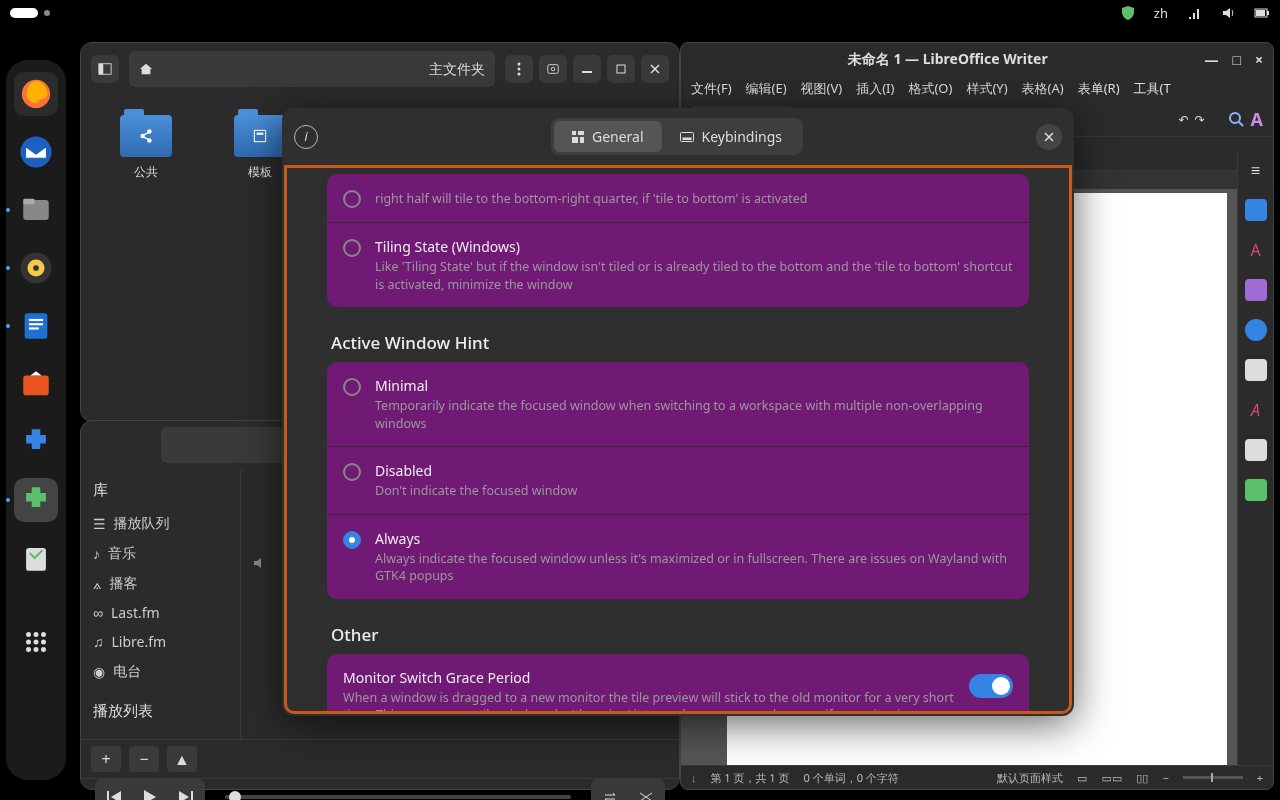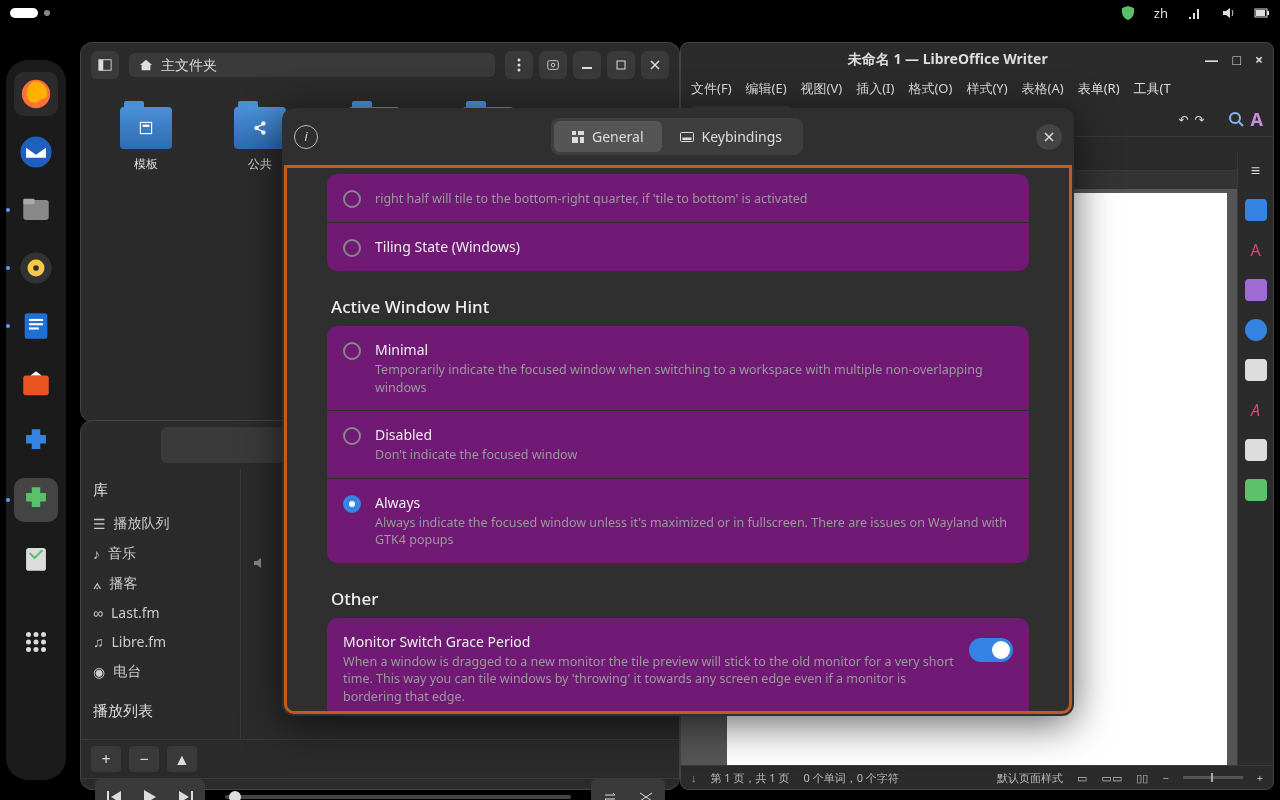--- a/index.html
+++ b/index.html
@@ -17,21 +17,21 @@
 .dock { position: absolute; left: 6px; top: 60px; width: 60px; bottom: 20px; background: rgba(30,30,30,.9); border-radius: 22px; display: flex; flex-direction: column; align-items: center; padding: 12px 0; gap: 14px; }
 .dock .app { width: 44px; height: 44px; border-radius: 10px; display: flex; align-items: center; justify-content: center; position: relative; }
 .dock .app.fx { background: #2b2b2b; }
 .dock .app .ind { position: absolute; left: -8px; top: 50%; width: 4px; height: 4px; background: #5ea0ff; border-radius: 50%; transform: translateY(-50%); }
 .dock .sep { height: 12px; }
 
 
 .files { position: absolute; left: 80px; top: 42px; width: 600px; height: 380px; background: #2b2b2b; border-radius: 12px; border: 1px solid #444; }
 .files .titlebar { display: flex; align-items: center; padding: 8px 10px; gap: 10px; }
 .files .titlebar .wbtn { width: 28px; height: 28px; border-radius: 6px; background: #3a3a3a; display: flex; align-items: center; justify-content: center; }
-.files .titlebar .loc { flex: 1; background: #3a3a3a; border-radius: 6px; height: 24px; display: flex; align-items: center; padding: 0 10px; gap: 8px; font-size: 14px; }
+.files .titlebar .loc { flex: 1; background: #3a3a3a; border-radius: 6px; height: 36px; display: flex; align-items: center; padding: 0 10px; gap: 8px; font-size: 14px; justify-content: space-between; }
 .files .titlebar .right { display: flex; gap: 6px; }
 .files .body { display: flex; padding: 20px 30px; gap: 44px; flex-wrap: wrap; }
 .files .folder { display: flex; flex-direction: column; align-items: center; gap: 6px; width: 70px; }
 .files .folder .ficon { width: 52px; height: 42px; background: linear-gradient(#4a90d9,#2e6bb0); border-radius: 4px; position: relative; display: flex; align-items: center; justify-content: center; }
 .files .folder .ficon::before { content: ""; position: absolute; top: -6px; left: 4px; width: 20px; height: 8px; background: #4a90d9; border-radius: 2px 2px 0 0; }
 .files .folder .label { font-size: 12px; color: #ddd; }
 
 
 .music { position: absolute; left: 80px; top: 420px; width: 600px; bottom: 10px; background: #2b2b2b; border-radius: 12px; border: 1px solid #444; display: flex; flex-direction: column; }
 .music .tabs { display: flex; padding: 6px 80px; }
@@ -248,36 +248,36 @@
           <svg width="10" height="10" viewBox="0 0 10 10" stroke="#ddd" stroke-width="1.5">
             <path d="M1 1l8 8M9 1l-8 8"></path>
           </svg>
         </div>
     </div>
   </div>
   <div class="body">
     <div class="folder">
         <div class="ficon">
           <svg width="18" height="18" viewBox="0 0 16 16" fill="#fff">
-            <rect x="3" y="3" width="10" height="10" stroke="#fff" fill="none"></rect>
-            <rect x="5" y="5" width="6" height="2" fill="#fff"></rect>
-          </svg>
-        </div>
-        <div class="label">模板</div>
-      </div>
-    <div class="folder">
-        <div class="ficon">
-          <svg width="18" height="18" viewBox="0 0 16 16" fill="#fff">
             <circle cx="5" cy="8" r="2"></circle>
             <circle cx="11" cy="4" r="2"></circle>
             <circle cx="11" cy="12" r="2"></circle>
             <path stroke="#fff" d="M6 7l4-2M6 9l4 2"></path>
           </svg>
         </div>
         <div class="label">公共</div>
+      </div>
+    <div class="folder">
+        <div class="ficon">
+          <svg width="18" height="18" viewBox="0 0 16 16" fill="#fff">
+            <rect x="3" y="3" width="10" height="10" stroke="#fff" fill="none"></rect>
+            <rect x="5" y="5" width="6" height="2" fill="#fff"></rect>
+          </svg>
+        </div>
+        <div class="label">模板</div>
       </div>
     <div class="folder">
         <div class="ficon">
           <svg width="18" height="18" viewBox="0 0 16 16" fill="#fff">
             <path d="M8 2v8M4 7l4 4 4-4M3 13h10" stroke="#fff" fill="none" stroke-width="1.5"></path>
           </svg>
         </div>
         <div class="label">下载</div>
       </div>
     <div class="folder">
@@ -502,20 +502,21 @@
       <div class="row">
         <div class="radio"></div>
         <div class="txt">
             <div class="d">right half will tile to the bottom-right quarter, if 'tile to bottom' is activated</div>
           </div>
       </div>
       <div class="row">
         <div class="radio"></div>
         <div class="txt">
           <div class="t">Tiling State (Windows)</div>
+          <div class="d">Like 'Tiling State' but if the window isn't tiled or is already tiled to the bottom and the 'tile to bottom' shortcut is activated, minimize the window</div>
         </div>
       </div>
     </div>
 
     <div class="section">Active Window Hint</div>
     <div class="card">
       <div class="row">
         <div class="radio"></div>
         <div class="txt">
           <div class="t">Minimal</div>

